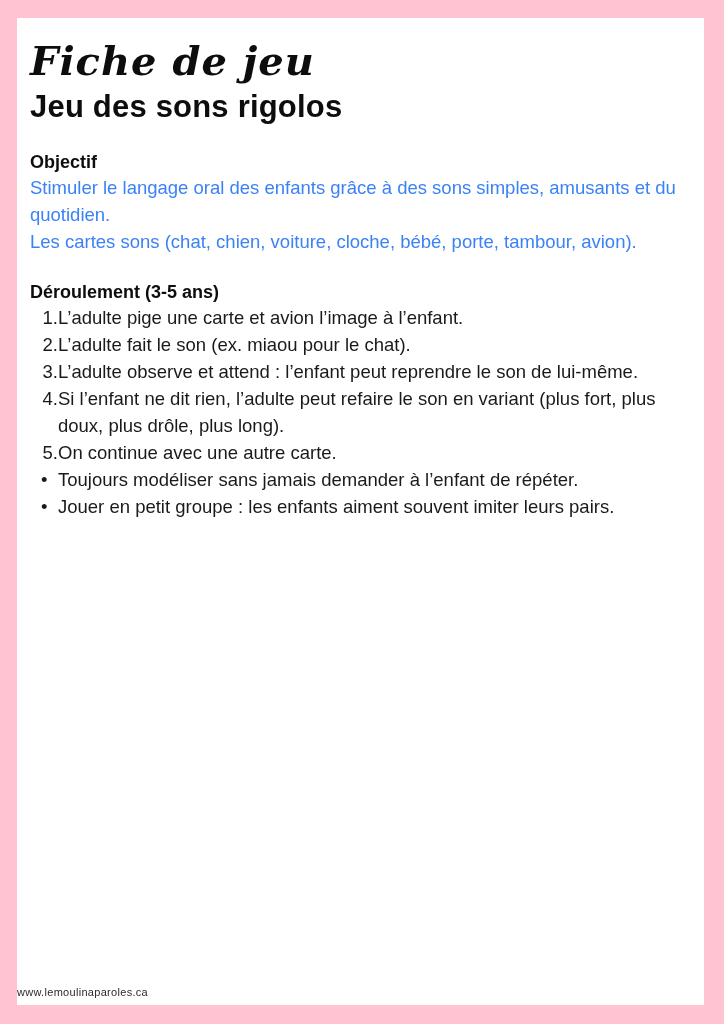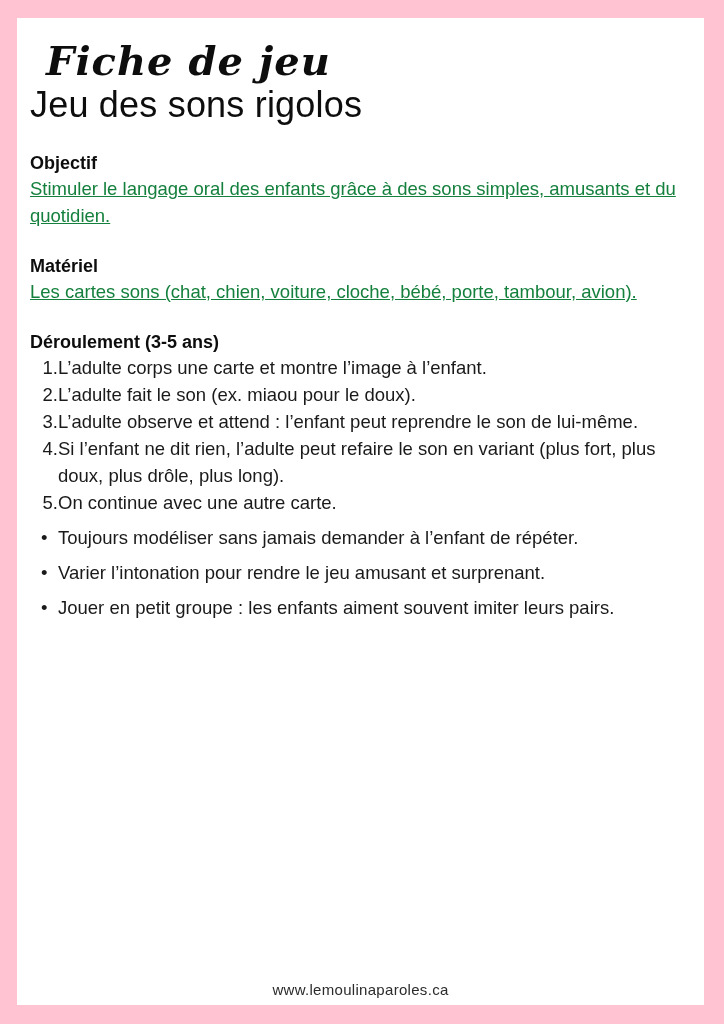--- a/index.html
+++ b/index.html
@@ -23,74 +23,73 @@
   .content { width: 666px; }
 
   .script-title {
     font-family: "DejaVu Serif", serif;
     font-style: italic;
     font-weight: 700;
     font-size: 40px;
     line-height: 1.15;
     letter-spacing: 1px;
     color: #0d0d0d;
-    margin-left: 16px;
   }
   .main-title {
-    font-size: 36px;
-    font-weight: 400;
+    font-size: 31px;
+    font-weight: 700;
     letter-spacing: 0.2px;
+    margin-top: 5px;
     color: #0d0d0d;
   }
 
   .section-heading {
     font-size: 18px;
     font-weight: 700;
     margin-top: 27px;
     margin-bottom: 1px;
     color: #0d0d0d;
   }
   .para {
     font-size: 18.5px;
     line-height: 27px;
-    color: #15803d;
-    text-decoration: underline;
+    color: #3b82f6;
   }
 
   ol.steps, ul.tips { list-style: none; }
   ol.steps { counter-reset: step; }
   ol.steps li, ul.tips li {
     position: relative;
     padding-left: 28px;
     font-size: 18.5px;
     line-height: 27px;
     color: #1a1a1a;
   }
   ol.steps li { counter-increment: step; }
   ol.steps li::before {
     content: counter(step) ".";
     position: absolute;
     left: 0; top: 0;
     width: 28px;
     text-align: right;
   }
-  ul.tips li { margin-top: 8px; }
+  ul.tips li { margin-top: 0; }
   ul.tips li::before {
     content: "\2022";
     position: absolute;
     left: 11px; top: 0;
     font-size: 18.5px;
   }
 
   .footer {
     position: absolute;
     bottom: 7px; left: 0;
     width: 100%;
-    text-align: center;
-    font-size: 15px;
+    text-align: left;
+    font-size: 11px;
     letter-spacing: 0.3px;
     color: #2b2b2b;
   }
 </style>
 </head>
 <body>
 
 <div class="frame">
   <div class="sheet">
     <div class="content">
@@ -98,39 +97,37 @@
       <div class="script-title">Fiche de jeu</div>
 
       <h1 class="main-title">Jeu des sons rigolos</h1>
 
       <section>
         <h2 class="section-heading">Objectif</h2>
         <p class="para">Stimuler le langage oral des enfants grâce à des sons simples, amusants et du quotidien.</p>
       </section>
 
       <section>
-        <h2 class="section-heading">Matériel</h2>
         <p class="para">Les cartes sons (chat, chien, voiture, cloche, bébé, porte, tambour, avion).</p>
       </section>
 
       <section>
         <h2 class="section-heading">Déroulement (3-5 ans)</h2>
         <ol class="steps">
-            <li>L’adulte corps une carte et montre l’image à l’enfant.</li>
-            <li>L’adulte fait le son (ex. miaou pour le doux).</li>
+            <li>L’adulte pige une carte et avion l’image à l’enfant.</li>
+            <li>L’adulte fait le son (ex. miaou pour le chat).</li>
             <li>L’adulte observe et attend : l’enfant peut reprendre le son de lui-même.</li>
             <li>Si l’enfant ne dit rien, l’adulte peut refaire le son en variant (plus fort, plus doux, plus drôle, plus long).</li>
             <li>On continue avec une autre carte.</li>
           </ol>
       </section>
 
       <section>
         <ul class="tips">
             <li>Toujours modéliser sans jamais demander à l’enfant de répéter.</li>
-            <li>Varier l’intonation pour rendre le jeu amusant et surprenant.</li>
             <li>Jouer en petit groupe : les enfants aiment souvent imiter leurs pairs.</li>
           </ul>
       </section>
 
     </div>
 
     <div class="footer">www.lemoulinaparoles.ca</div>
   </div>
 </div>
 

